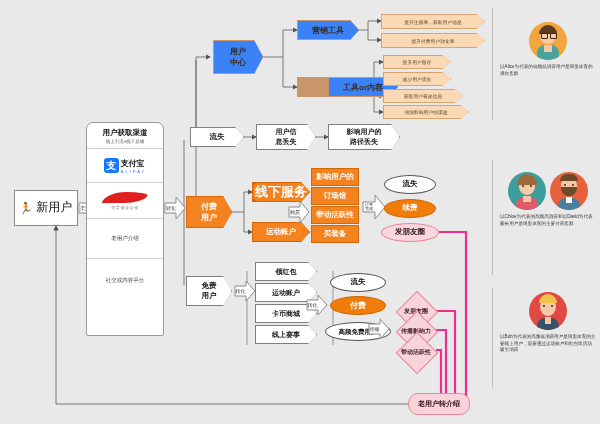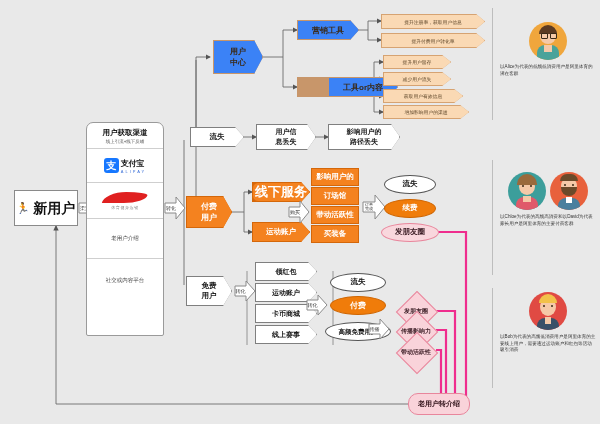--- a/index.html
+++ b/index.html
@@ -140,21 +140,21 @@
     </g>
     <g stroke="#6b6b6b" stroke-width="0.9" fill="none">
 
       <path d="M408,404 L56,404"></path>
       <path d="M56,404 L56,226" marker-end="url(#ah)"></path>
     </g>
   </svg>
 
   <div class="node rect" style="left:14px;top:190px;width:64px;height:36px;">
     <span style="color:#e8453c;font-size:11px;margin-right:3px;">🏃</span>
-    <span style="font-size:14px;font-weight:bold;color:#111;">新用户</span>
+    <span style="font-size:12px;font-weight:normal;color:#111;">新用户</span>
   </div>
 
   <div class="blockarrow" style="left:78px;top:196px;width:22px;height:24px;">
     <svg width="22" height="24" viewBox="0 0 22 24">
       <path d="M1,7 L12,7 L12,1 L21,12 L12,23 L12,17 L1,17 Z" fill="#ffffff" stroke="#8a8a8a" stroke-width="1"></path>
     </svg>
     <span class="lbl" style="left:0;width:14px;">渠道</span>
   </div>
 
   <div id="channel-panel">

